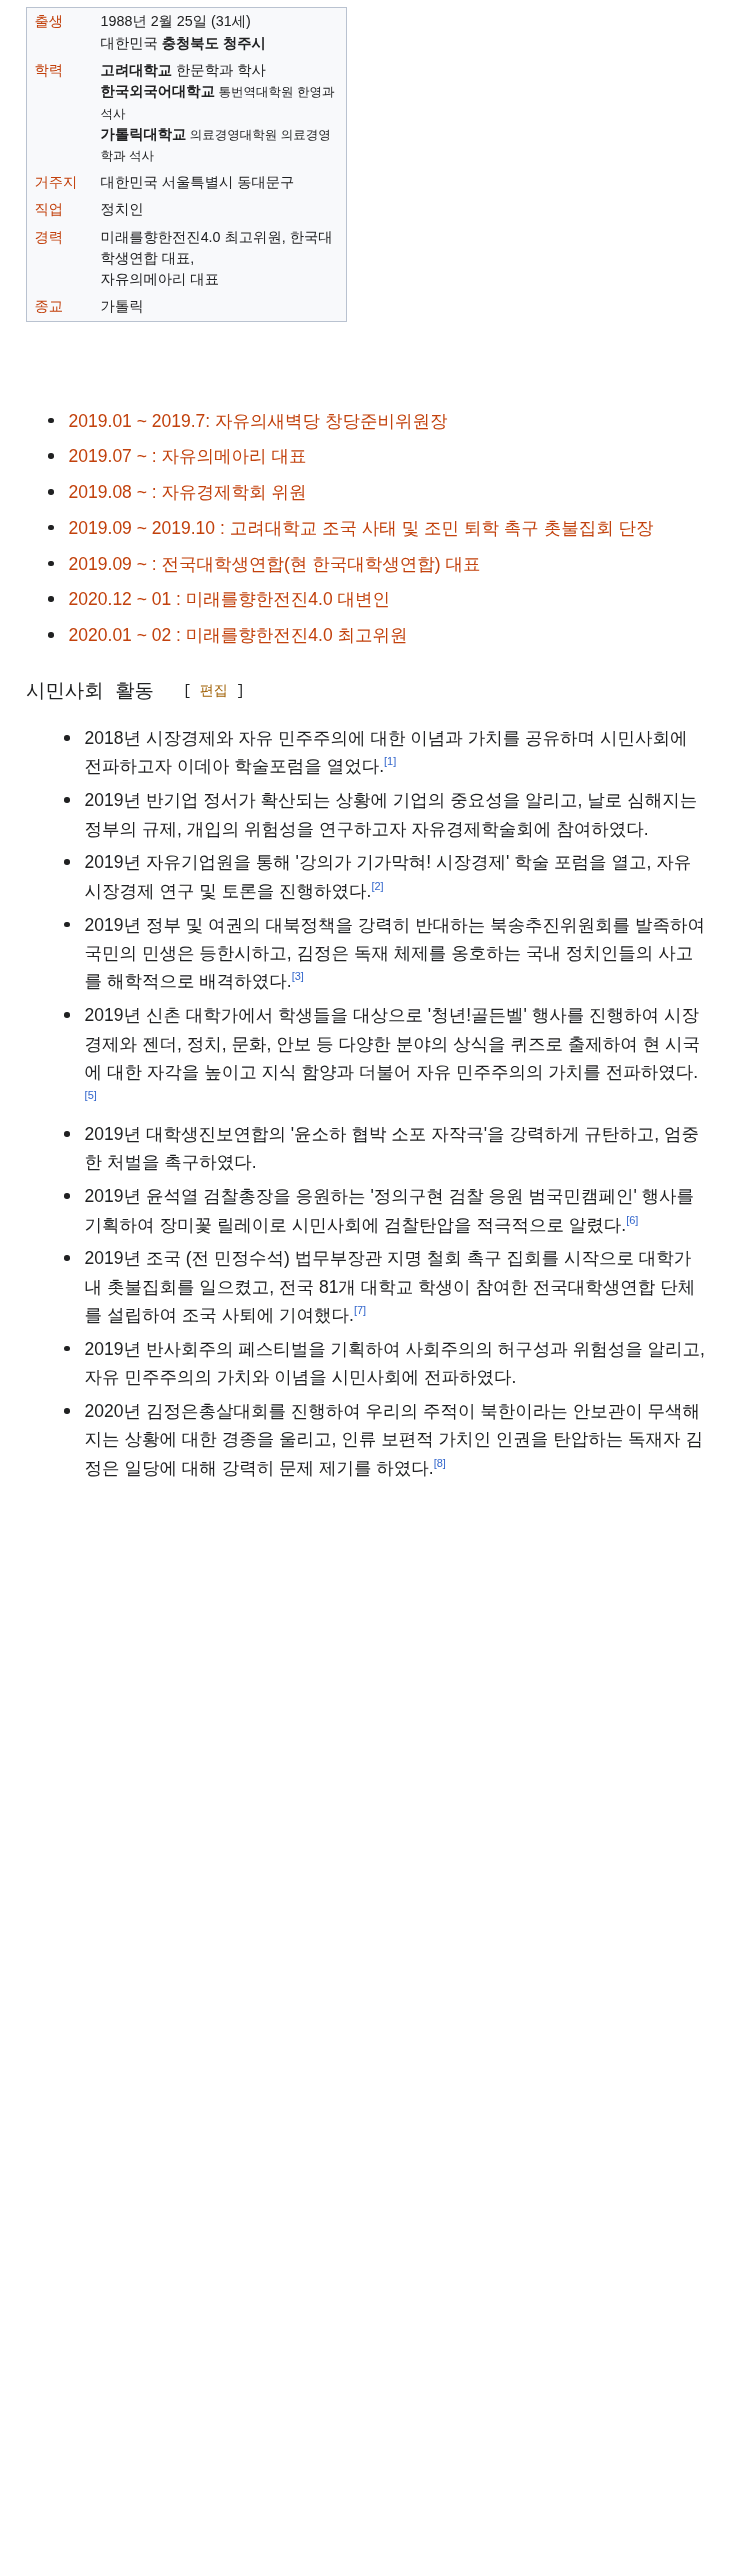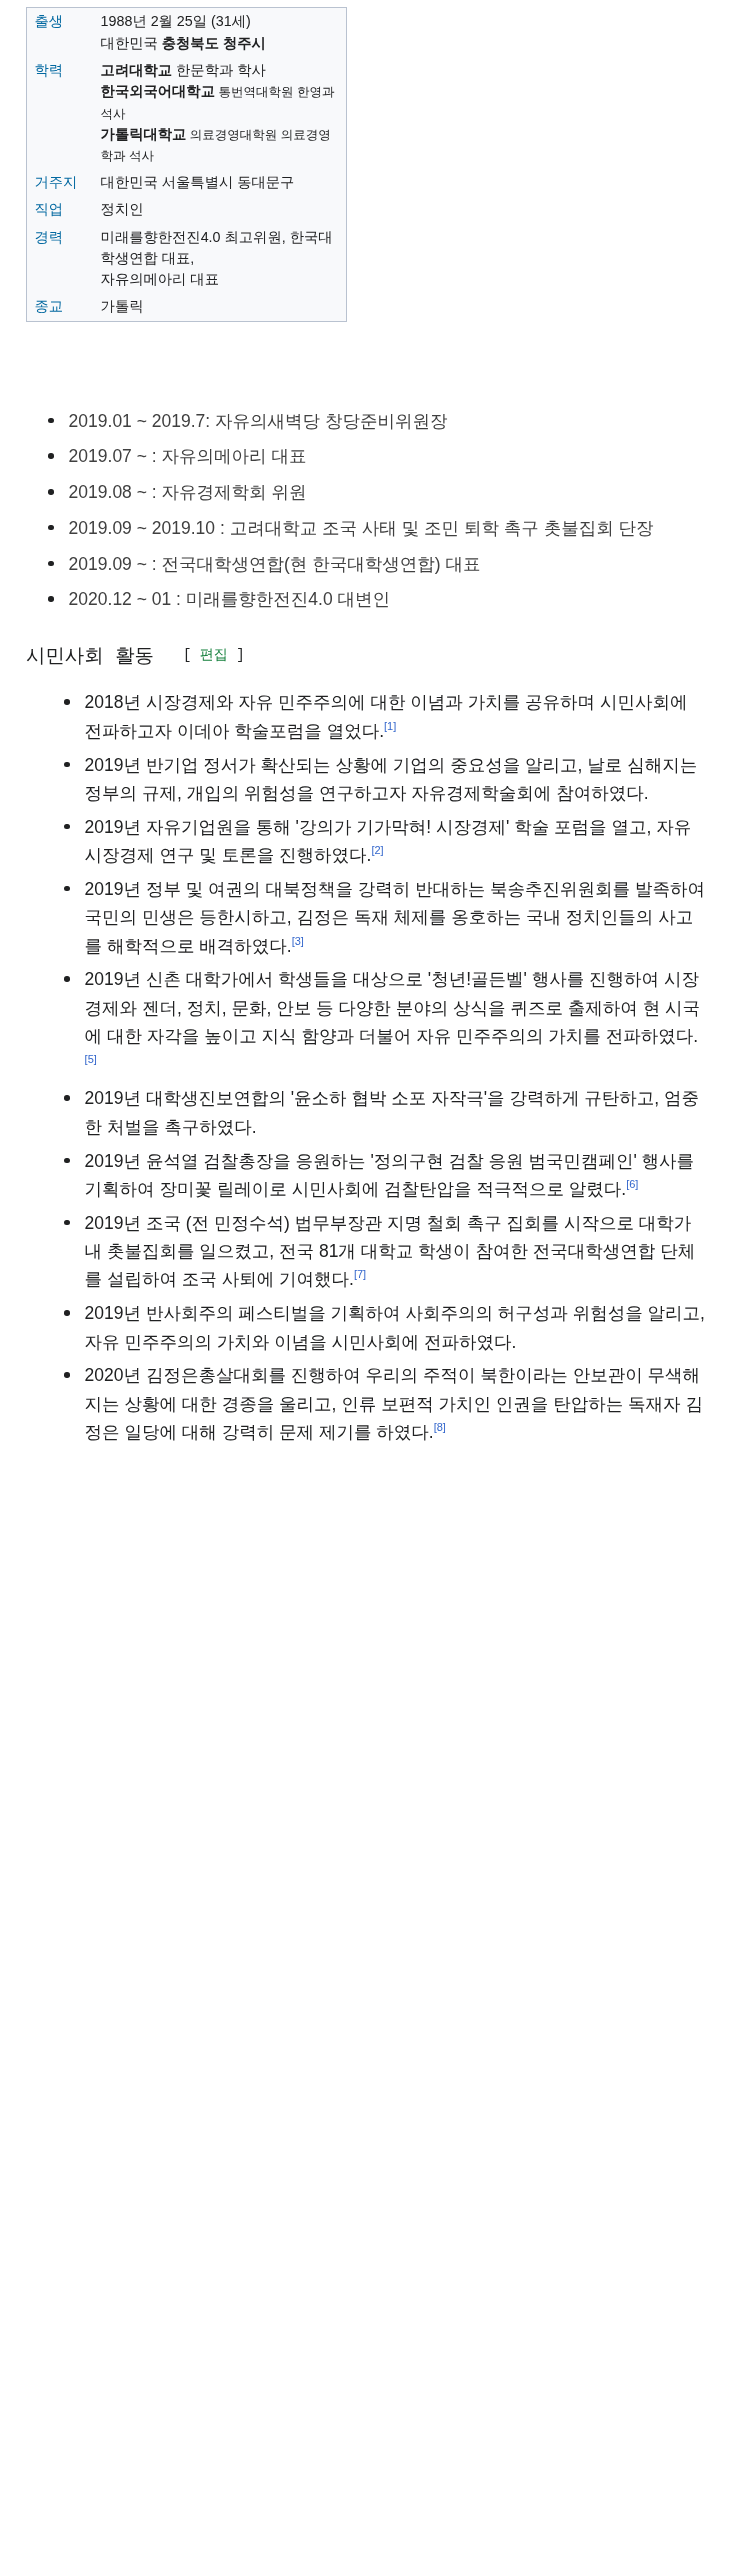--- a/index.html
+++ b/index.html
@@ -31,21 +31,21 @@
     width: 321px;
     font-size: 14.3px;
     line-height: 1.5;
   }
   table.infobox td {
     vertical-align: top;
     padding: 2.8px 5.5px 2.8px 5.5px;
   }
   table.infobox tr td.label {
     width: 57px;
-    color: #0369a1;
+    color: #c2410c;
     white-space: nowrap;
     padding-left: 7.4px;
     padding-right: 3.7px;
   }
   table.infobox tr td.value {
     padding-right: 9.2px;
   }
   .b { font-weight: bold; }
   .sub { font-size: 12.5px; }
   .valline { display: block; }
@@ -59,21 +59,21 @@
     list-style: none;
     margin: 0;
     padding: 0;
   }
   ul.bullets > li {
     position: relative;
     padding-left: 26px;
     margin: 0 0 7.4px 16.6px;
     font-size: 17.5px;
     line-height: 1.62;
-    color: #404040;
+    color: #c2410c;
   }
   ul.bullets > li::before {
     content: "";
     position: absolute;
     left: 5.5px;
     top: 11px;
     width: 5.5px;
     height: 5.5px;
     border-radius: 50%;
     background: #202122;
@@ -89,21 +89,21 @@
     align-items: center;
     gap: 29px;
     font-family: Liberation Mono, monospace;
   }
   .section-head .edit {
     font-size: 14px;
     color: #202122;
   }
   .section-head .edit .brk { color: #202122; }
   .section-head .edit a {
-    color: #15803d;
+    color: #a16207;
     text-decoration: none;
     cursor: pointer;
   }
 
   
   ul.para-list {
     list-style: none;
     margin: 16px;
     padding: 0;
   }
@@ -192,20 +192,21 @@
 
   <div class="content">
 
     <ul class="bullets">
       <li>2019.01 ~ 2019.7: 자유의새벽당 창당준비위원장</li>
       <li>2019.07 ~ : 자유의메아리 대표</li>
       <li>2019.08 ~ : 자유경제학회 위원</li>
       <li>2019.09 ~ 2019.10 : 고려대학교 조국 사태 및 조민 퇴학 촉구 촛불집회 단장</li>
       <li>2019.09 ~ : 전국대학생연합(현 한국대학생연합) 대표</li>
       <li>2020.12 ~ 01 : 미래를향한전진4.0 대변인</li>
+      <li>2020.01 ~ 02 : 미래를향한전진4.0 최고위원</li>
     </ul>
 
     <div class="section-head">
       <span>시민사회 활동</span>
       <span class="edit"><span class="brk">[</span>&nbsp;<a href="#">편집</a>&nbsp;<span class="brk">]</span></span>
     </div>
 
     <ul class="para-list">
       <li><span>2018년 시장경제와 자유 민주주의에 대한 이념과 가치를 공유하며 시민사회에 전파하고자 이데아 학술포럼을 열었다.</span><sup class="ref"><a href="#">[1]</a></sup></li>
       <li><span>2019년 반기업 정서가 확산되는 상황에 기업의 중요성을 알리고, 날로 심해지는 정부의 규제, 개입의 위험성을 연구하고자 자유경제학술회에 참여하였다.</span><sup class="ref"><a href="#"></a></sup></li>

